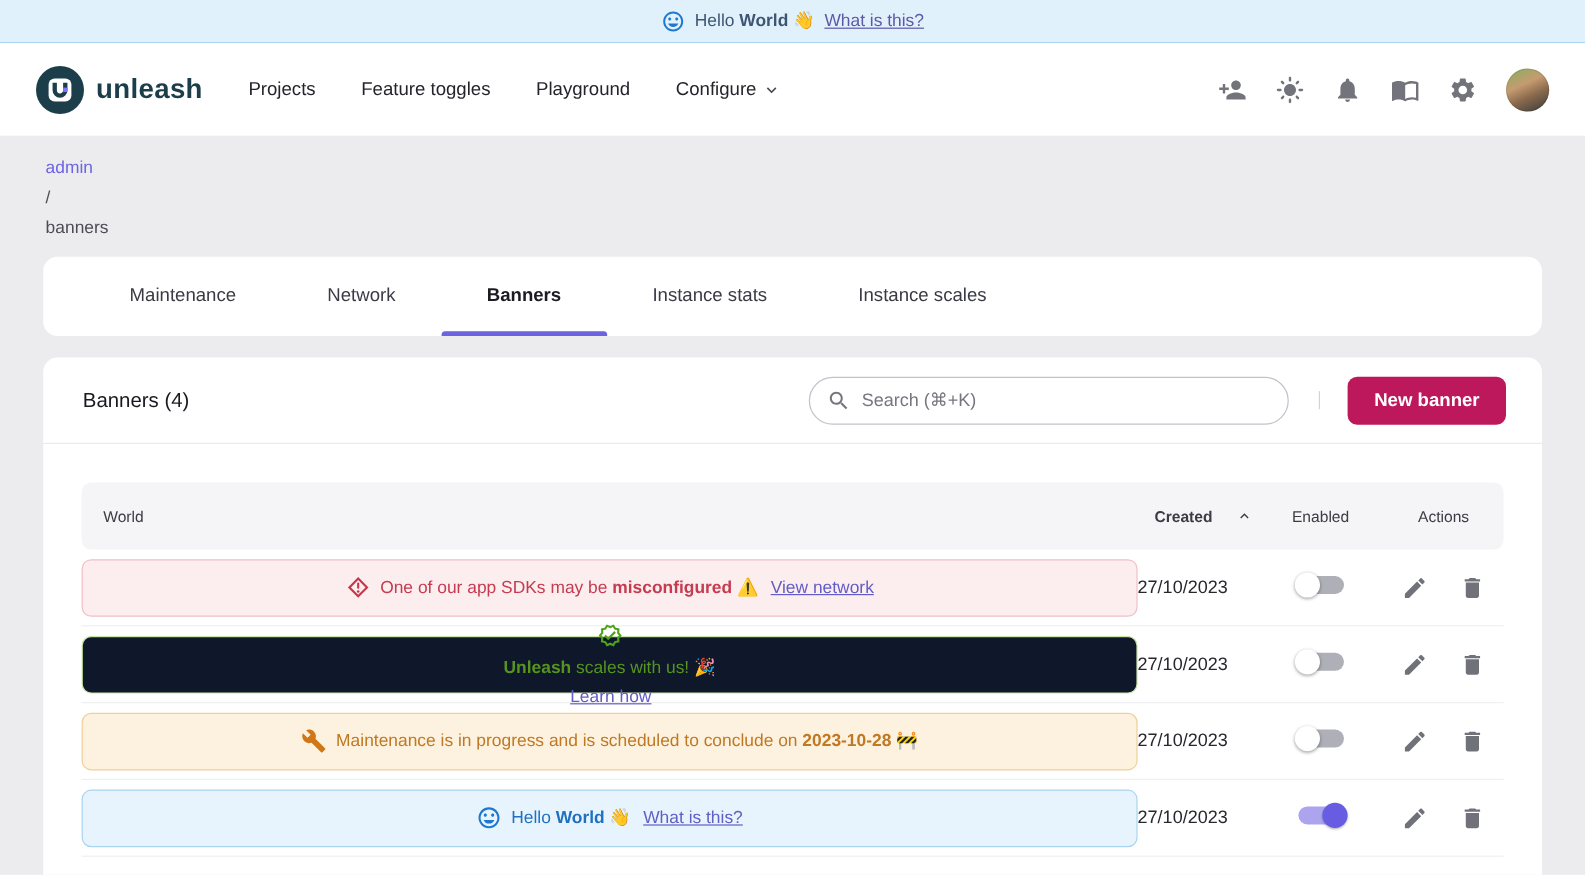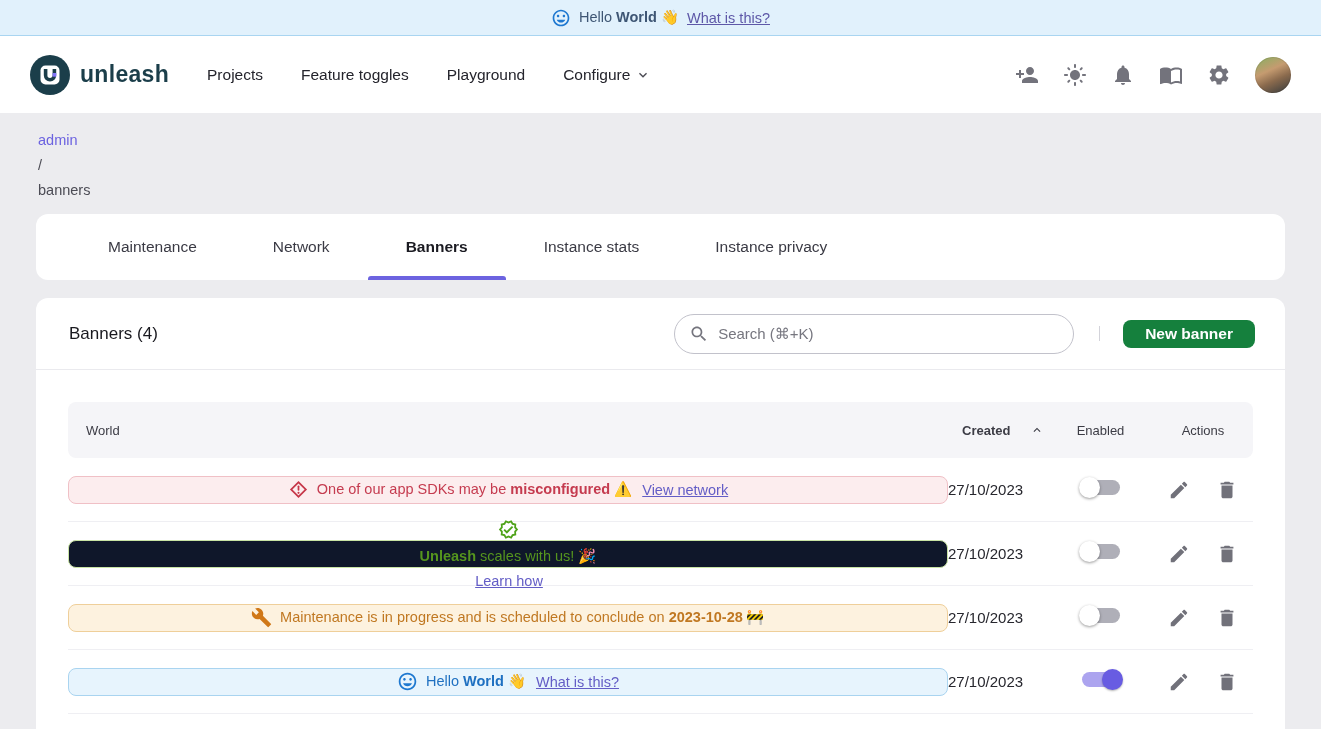--- a/index.html
+++ b/index.html
@@ -61,40 +61,40 @@
     display:flex; align-items:center; padding:0 14px; gap:9px; background:#fff;
   }
   .search svg { width:20px; height:20px; fill:#75757E; flex:none; }
   .search input {
     border:none; outline:none; flex:1; font-size:15px; font-family:inherit; color:#33333B;
     background:transparent;
   }
   .search input::placeholder { color:#76767F; }
   .vdivider { width:1px; height:15px; background:#D3D3DA; margin:0 23px 0 25px; }
   .btn-primary {
-    height:28px; padding:0 22px; border:none; border-radius:8px; background:#15803d;
+    height:40px; padding:0 22px; border:none; border-radius:8px; background:#be185d;
     color:#fff; font-size:15.5px; font-weight:700; font-family:inherit; cursor:pointer;text-align:center;
   }
   
   .table-wrap { padding:32px 32px 0; }
   .tgrid { display:grid; grid-template-columns:1fr 100px 105px 100px; align-items:center; }
   .thead { background:#F5F5F8; border-radius:8px; height:56px; font-size:13px; color:#3C3C45; }
   .thead .c-banner { padding-left:18px; }
   .thead .c-created { padding-left:14px; font-weight:700; display:flex; align-items:center; gap:20px; cursor:pointer; }
   .thead .c-created svg { width:14px; height:14px; fill:#3C3C45; }
   .thead .c-enabled, .thead .c-actions { justify-self:center; }
   .trow { height:64px; border-bottom:1px solid #EFEFF3; }
   .c-date { font-size:15px; color:#27272E; }
   .c-toggle { justify-self:center; }
   .c-actions-cell { justify-self:center; display:flex; gap:26px; }
   .act-icon { width:22px; height:22px; color:#71717A; cursor:pointer; }
   .act-icon svg { width:22px; height:22px; fill:currentColor; }
   
   .pill {
-    height:28px; border-radius:8px; border:1px solid; display:flex; align-items:center;
+    height:48px; border-radius:8px; border:1px solid; display:flex; align-items:center;
     justify-content:center; gap:8px; font-size:14.5px; font-weight:500;
   }
   .pill svg { width:21px; height:21px; flex:none; }
   .pill b { font-weight:700; }
   .pill a { color:#635DC6; text-decoration:underline; cursor:pointer; margin-left:2px; }
   .pill.error   { background:#FCEDEE; border-color:#F0C0C6; color:#C53B4F; }
   .pill.error svg { fill:#C63648; }
   .pill.success { background:#0f172a; border-color:#C9E3A4; color:#55951E;flex-direction:column; }
   .pill.success svg { fill:#4FA31A; }
   .pill.warning { background:#FDF2DF; border-color:#EFCF9A; color:#C07822; }
@@ -189,21 +189,21 @@
   <span class="crumb-link">admin</span>
   <span>/</span>
   <span>banners</span>
 </div>
 
 <div class="tabs-card">
   <div class="tab">Maintenance</div>
   <div class="tab">Network</div>
   <div class="tab active">Banners</div>
   <div class="tab">Instance stats</div>
-  <div class="tab">Instance privacy</div>
+  <div class="tab">Instance scales</div>
 </div>
 
 <div class="main-card">
   <div class="panel-header">
     <span class="panel-title">Banners (4)</span>
     <div class="search">
       <svg viewBox="0 0 24 24">
           <path d="M15.5 14h-.79l-.28-.27C15.41 12.59 16 11.11 16 9.5 16 5.91 13.09 3 9.5 3S3 5.91 3 9.5 5.91 16 9.5 16c1.61 0 3.09-.59 4.23-1.57l.27.28v.79l5 4.99L20.49 19l-4.99-5zm-6 0C7.01 14 5 11.99 5 9.5S7.01 5 9.5 5 14 7.01 14 9.5 11.99 14 9.5 14z"></path>
         </svg>
       <input type="text" placeholder="Search (⌘+K)" style="">

